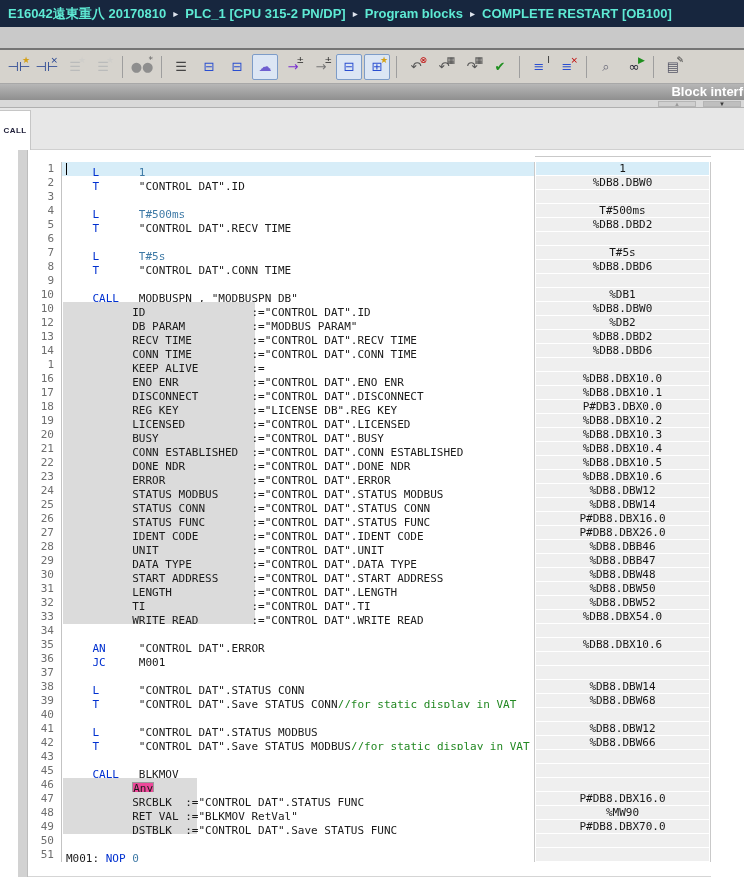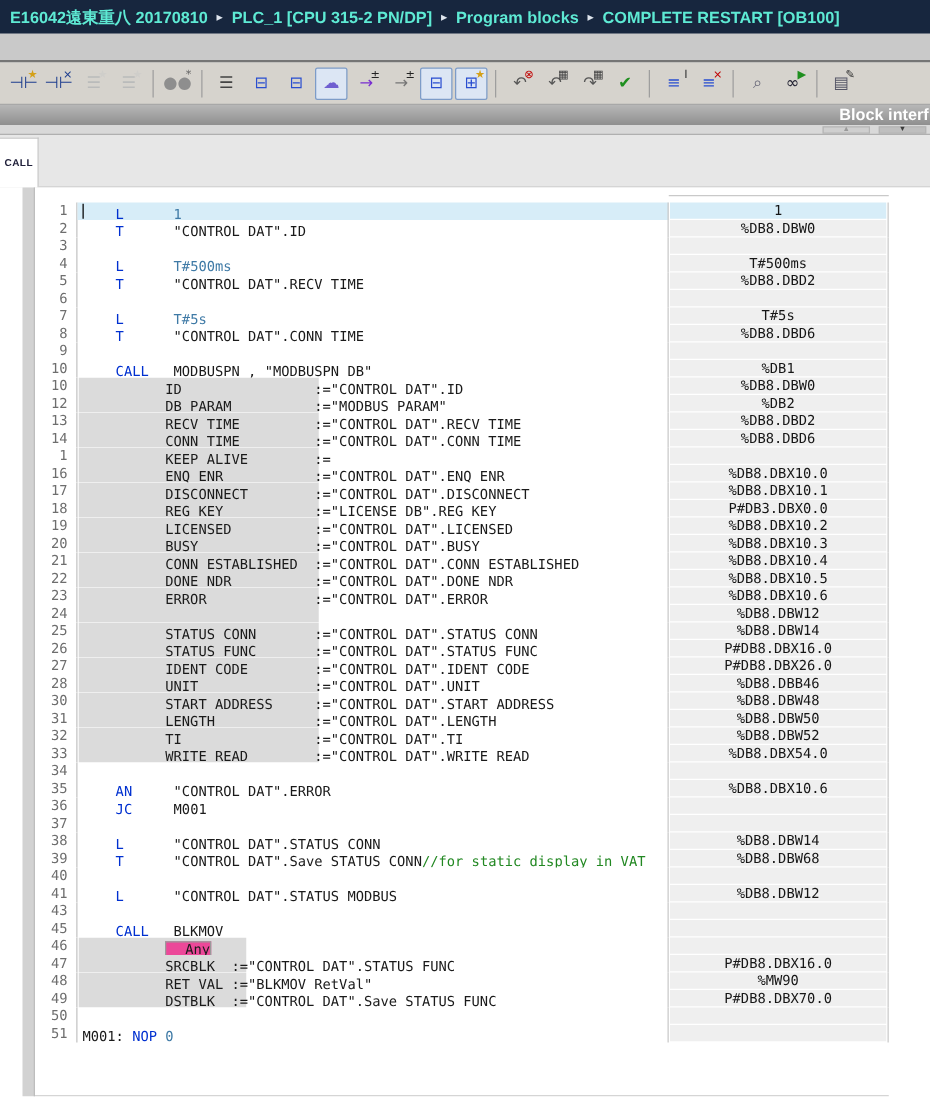--- a/index.html
+++ b/index.html
@@ -63,21 +63,21 @@
     font-size:11px;line-height:14px;color:#1a1a1a;}
   .pblock{position:absolute;left:1px;top:0;height:14px;background:#dbdbdb;z-index:0;}
   .pblock.wide{width:192px;}
   .pblock.narrow{width:134px;}
   .caret{position:absolute;left:4px;top:1px;width:1px;height:12px;background:#000;z-index:2;}
   .kw{color:#0030d0;}
   .const{color:#3f7aa6;}
   .cmt{color:#228822;}
   .plain{color:#1a1a1a;}
   .sp{color:#1a1a1a;}
-  .anybox{background:#ec4899;border:1px solid #9a9a9a;display:inline-block;line-height:11px;padding-left:15px;}
+  .anybox{background:#ec4899;border:1px solid #9a9a9a;display:inline-block;line-height:11px;}
   .addrwrap{width:176px;box-sizing:border-box;border-right:1px solid #c9c9c9;padding:0 1px;}
   .addr{height:13px;background:#efefef;font-family:"DejaVu Sans Mono",monospace;font-size:11px;
     line-height:13px;color:#161616;text-align:center;white-space:nowrap;overflow:hidden;}
   .addr.sel{background:#d7edf8;}
   .addr-topline{position:absolute;left:535px;top:6px;width:176px;height:0;border-top:1px solid #c9c9c9;}
   .editor-bottomline{position:absolute;left:28px;top:726px;width:683px;height:0;border-top:1px solid #d5d5d5;}
 </style>
 </head>
 <body>
 
@@ -356,21 +356,21 @@
       </div>
       <div class="row">
         <div class="num">23</div>
         <div class="code"><div class="pblock wide"></div><span class="codetext"><span class="plain">          ERROR             :="CONTROL_DAT".ERROR</span></span></div>
         <div class="addrwrap">
           <div class="addr">%DB8.DBX10.6</div>
         </div>
       </div>
       <div class="row">
         <div class="num">24</div>
-        <div class="code"><div class="pblock wide"></div></div>
+        <div class="code"><div class="pblock wide"></div><span class="codetext"><span class="plain">          STATUS_MODBUS     :="CONTROL_DAT".STATUS_MODBUS</span></span></div>
         <div class="addrwrap">
           <div class="addr">%DB8.DBW12</div>
         </div>
       </div>
       <div class="row">
         <div class="num">25</div>
         <div class="code"><div class="pblock wide"></div><span class="codetext"><span class="plain">          STATUS_CONN       :="CONTROL_DAT".STATUS_CONN</span></span></div>
         <div class="addrwrap">
           <div class="addr">%DB8.DBW14</div>
         </div>
@@ -390,20 +390,27 @@
         </div>
       </div>
       <div class="row">
         <div class="num">28</div>
         <div class="code"><div class="pblock wide"></div><span class="codetext"><span class="plain">          UNIT              :="CONTROL_DAT".UNIT</span></span></div>
         <div class="addrwrap">
           <div class="addr">%DB8.DBB46</div>
         </div>
       </div>
       <div class="row">
+        <div class="num">29</div>
+        <div class="code"><div class="pblock wide"></div><span class="codetext"><span class="plain">          DATA_TYPE         :="CONTROL_DAT".DATA_TYPE</span></span></div>
+        <div class="addrwrap">
+          <div class="addr">%DB8.DBB47</div>
+        </div>
+      </div>
+      <div class="row">
         <div class="num">30</div>
         <div class="code"><div class="pblock wide"></div><span class="codetext"><span class="plain">          START_ADDRESS     :="CONTROL_DAT".START_ADDRESS</span></span></div>
         <div class="addrwrap">
           <div class="addr">%DB8.DBW48</div>
         </div>
       </div>
       <div class="row">
         <div class="num">31</div>
         <div class="code"><div class="pblock wide"></div><span class="codetext"><span class="plain">          LENGTH            :="CONTROL_DAT".LENGTH</span></span></div>
         <div class="addrwrap">
@@ -474,20 +481,27 @@
         </div>
       </div>
       <div class="row">
         <div class="num">41</div>
         <div class="code"><span class="codetext"><span class="kw">    L</span><span class="plain">      "CONTROL_DAT".STATUS_MODBUS</span></span></div>
         <div class="addrwrap">
           <div class="addr">%DB8.DBW12</div>
         </div>
       </div>
       <div class="row">
+        <div class="num">42</div>
+        <div class="code"><span class="codetext"><span class="kw">    T</span><span class="plain">      "CONTROL_DAT".Save_STATUS_MODBUS</span><span class="cmt">//for static display in VAT</span></span></div>
+        <div class="addrwrap">
+          <div class="addr">%DB8.DBW66</div>
+        </div>
+      </div>
+      <div class="row">
         <div class="num">43</div>
         <div class="code"><span class="codetext"></span></div>
         <div class="addrwrap">
           <div class="addr"></div>
         </div>
       </div>
       <div class="row">
         <div class="num">45</div>
         <div class="code"><span class="codetext"><span class="kw">    CALL</span><span class="plain">   BLKMOV</span></span></div>
         <div class="addrwrap">

